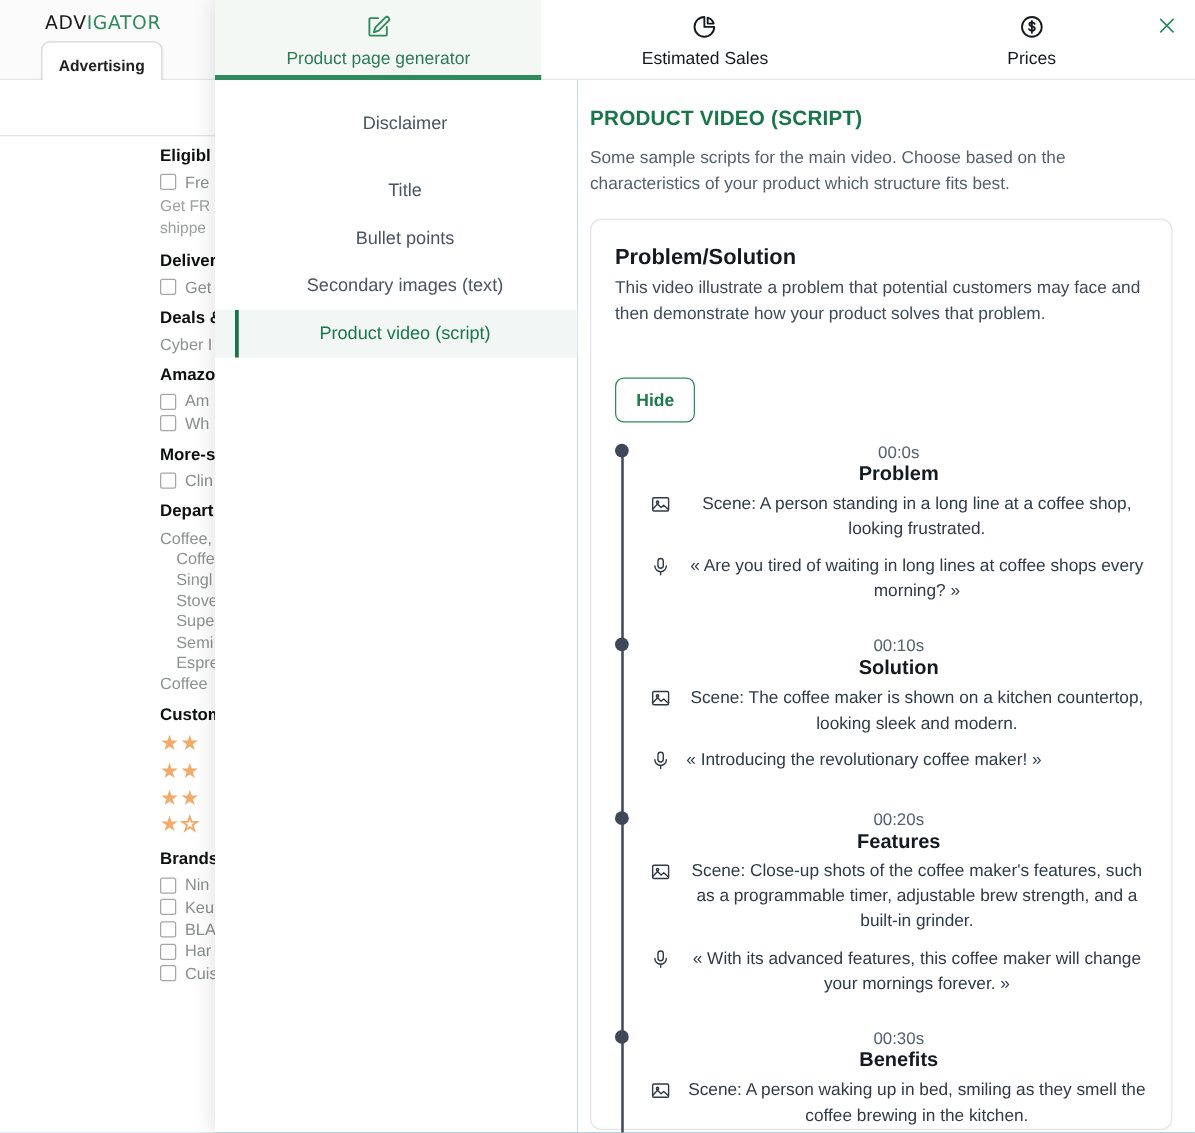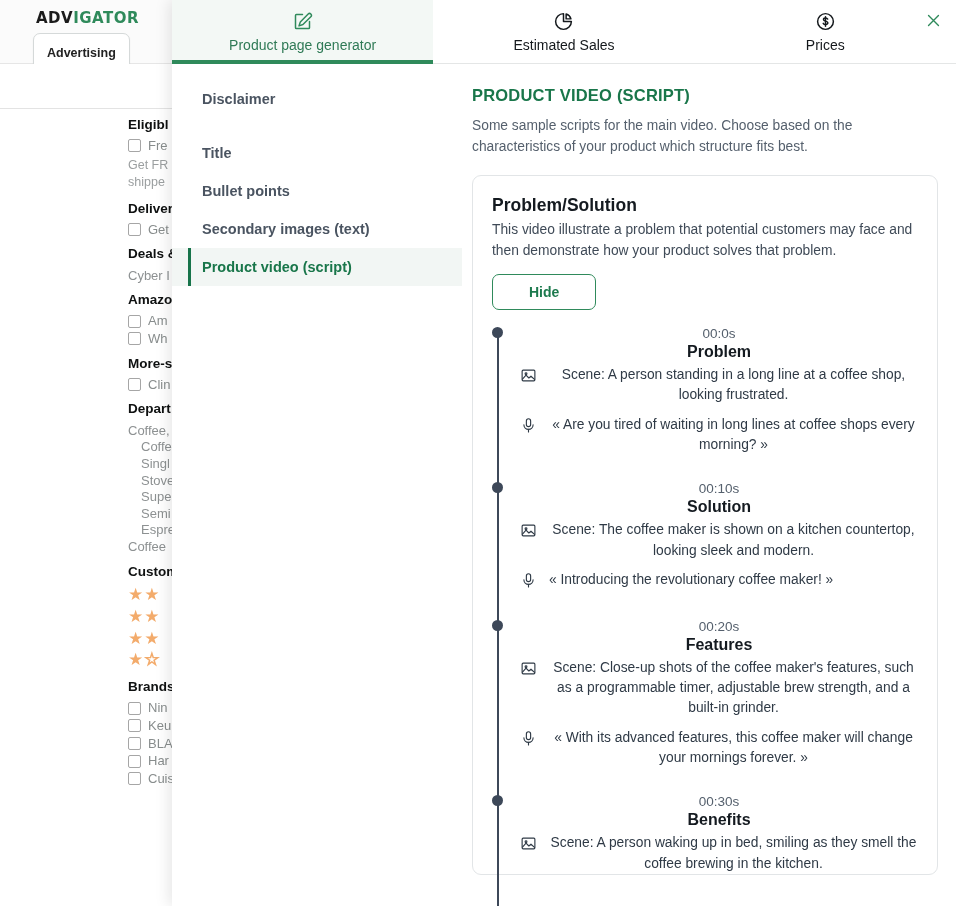--- a/index.html
+++ b/index.html
@@ -12,21 +12,21 @@
 
   
   #bg-page { position: absolute; inset: 0; background: #ffffff; }
 
   #bg-header {
     position: absolute; top: 0; left: 0; width: 956px; height: 64px;
     background: #fbfbfb; border-bottom: 1px solid #e6e6e6;
   }
   #bg-logo {
     position: absolute; left: 36px; top: 9px;
-    font-size: 15px; font-weight: 700; letter-spacing: 0.5px;
+    font-size: 15px; font-weight: 400; letter-spacing: 0.5px;
     font-family: "DejaVu Sans", sans-serif;
   }
   #bg-logo .logo-a { color: #1b1b1b; }
   #bg-logo .logo-b { color: #2f8a5b; }
   #bg-adv-btn {
     position: absolute; left: 33px; top: 33px;
     padding: 12px 13px; border: 1px solid #d5d9d9; border-radius: 7px;
     background: #fff; font-size: 12.5px; font-weight: 700; color: #222;
     box-shadow: 0 1px 2px rgba(0,0,0,0.06);
   }
@@ -97,22 +97,22 @@
     width: 24px; height: 24px; cursor: pointer;
     display: flex; align-items: center; justify-content: center;
   }
 
   #panel-body { position: relative; display: flex; height: 842px; }
 
   
   #panel-side { width: 290px; padding-top: 16px; background: #fff; flex-shrink: 0; }
   .side-item {
     position: relative; padding: 11px 16px 11px 30px;
-    font-size: 14.5px; font-weight: 700; color: #4a5461;
-    cursor: pointer; white-space: nowrap;
+    font-size: 14.5px; font-weight: 400; color: #4a5461;
+    cursor: pointer; white-space: nowrap; text-align: center;
   }
   .side-item.gap { margin-bottom: 16px; }
   .side-item.active { background: #f2f6f4; color: #19764a; }
   .side-item.active::before {
     content: ""; position: absolute; left: 16px; top: 0; bottom: 0;
     width: 3px; background: #17744a;
   }
 
   
   #panel-main {
@@ -132,25 +132,26 @@
     border: 1px solid #e2e5e7; border-radius: 9px;
     padding: 19px 19px 0 19px; background: #fff;
   }
   .card-title {
     font-size: 17.5px; font-weight: 700; color: #141a20; margin-bottom: 4px;
   }
   .card-desc {
     font-size: 13.8px; color: #3f4a57; line-height: 1.48; margin-bottom: 13px;
   }
   .hide-btn {
-    display: inline-block; padding: 9px 36px;
+    display: inline-block; padding: 9px 16px;
     border: 1px solid #2f8a5b; border-radius: 7px;
     background: #fff; color: #1d7a4e;
     font-size: 14px; font-weight: 700; cursor: pointer;
     margin-bottom: 16px;
+    margin-top: 28px;
   }
 
   
   .timeline { position: relative; padding-left: 28px; text-align: center; }
   .timeline::before {
     content: ""; position: absolute; left: 5px; top: 6px; bottom: -40px;
     width: 1.5px; background: #3d4859;
   }
   .tl-item { position: relative; margin-bottom: 26px; }
   .tl-item:last-child { margin-bottom: 0; }

